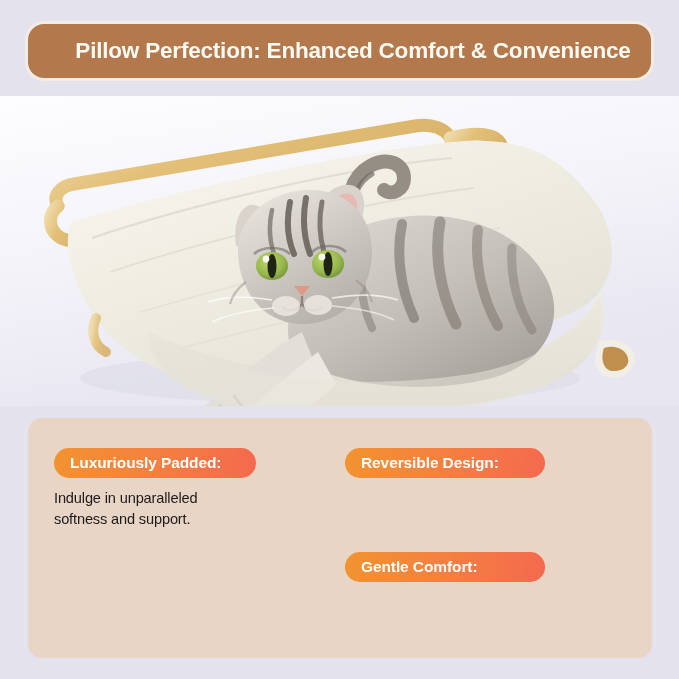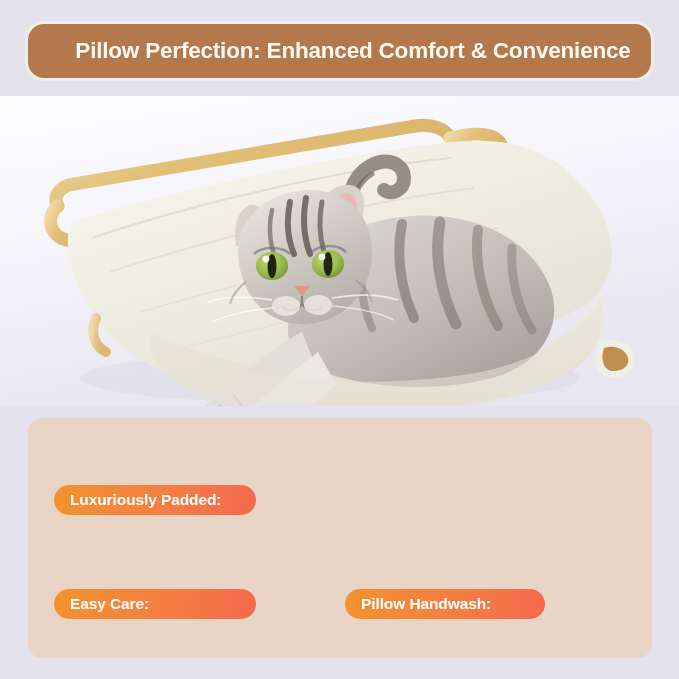--- a/index.html
+++ b/index.html
@@ -88,21 +88,20 @@
     align-items: center;
     height: 30px;
     border-radius: 15px;
     padding: 0 16px;
     color: #ffffff;
     font-size: 15.5px;
     font-weight: bold;
     letter-spacing: -0.1px;
     white-space: nowrap;
     background: linear-gradient(100deg, #f2932f 0%, #f4823f 45%, #f4694e 100%);
-    margin-top: 37px;
   }
 
   .pill.w-left  { width: 202px; }
   .pill.w-right { width: 200px; }
 
   .feature-desc {
     margin-top: 10px;
     color: #1b1b1b;
     font-size: 14.6px;
     line-height: 1.42;
@@ -277,27 +276,29 @@
       <path d="M96,222 C90,236 94,250 106,256" stroke="url(#woodGrad)" stroke-width="10" fill="none" stroke-linecap="round" opacity="0.9"></path>
     </g>
   </svg>
 </div>
 
 <div class="feature-panel">
   <div class="feature-grid">
 
     <div class="feature-item">
       <div class="pill w-left">Luxuriously Padded:</div>
+      <div class="feature-desc">Indulge in unparalleled
+softness and support.</div>
+    </div>
+
+    <div class="feature-item">
+      <div class="pill w-right">Reversible Design:</div>
     </div>
 
     <div class="feature-item">
     </div>
 
     <div class="feature-item">
-      <div class="pill w-left">Easy Care:</div>
-    </div>
-
-    <div class="feature-item">
-      <div class="pill w-right">Pillow Handwash:</div>
+      <div class="pill w-right">Gentle Comfort:</div>
     </div>
 
   </div>
 </div>
 
 </body></html>

